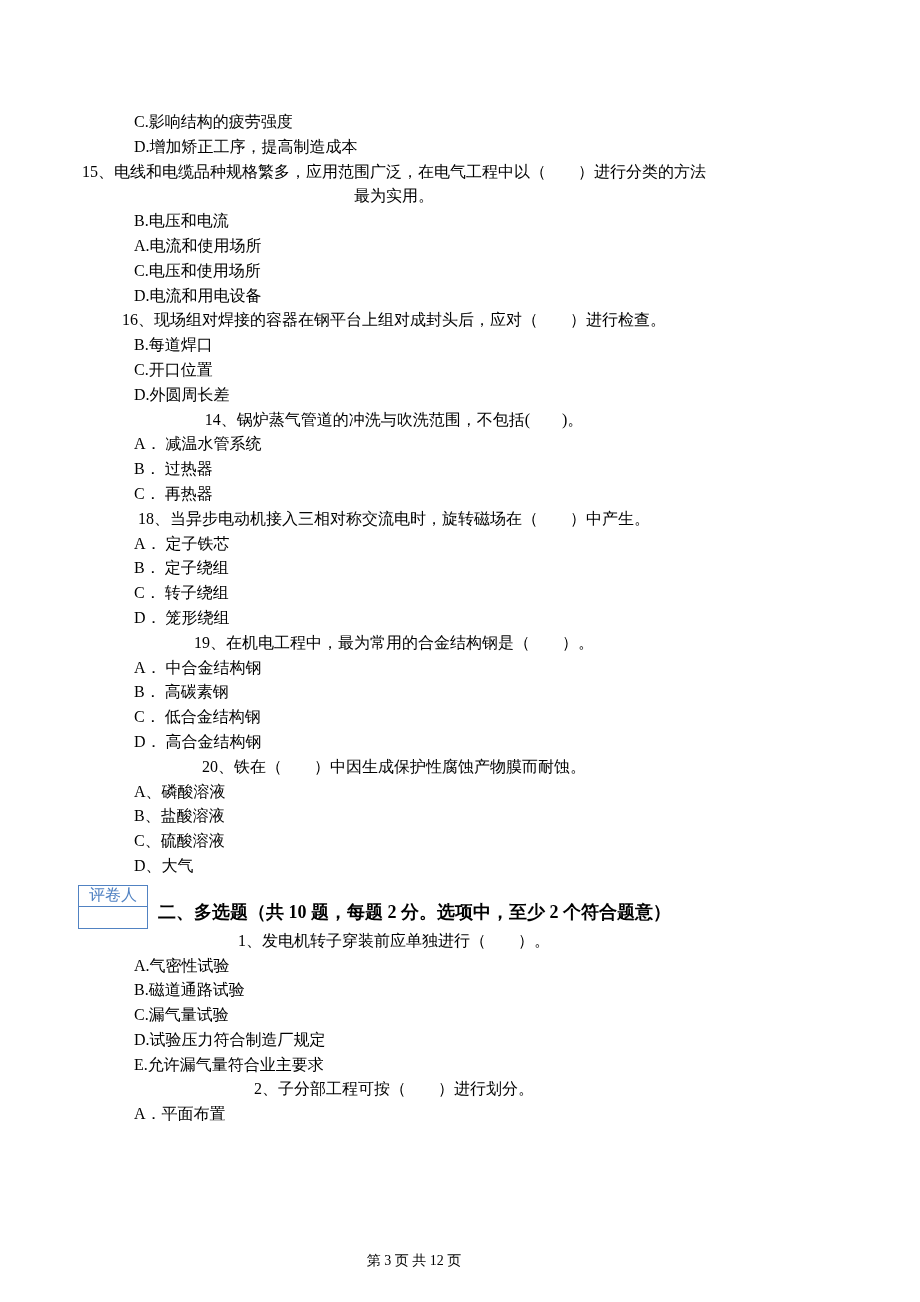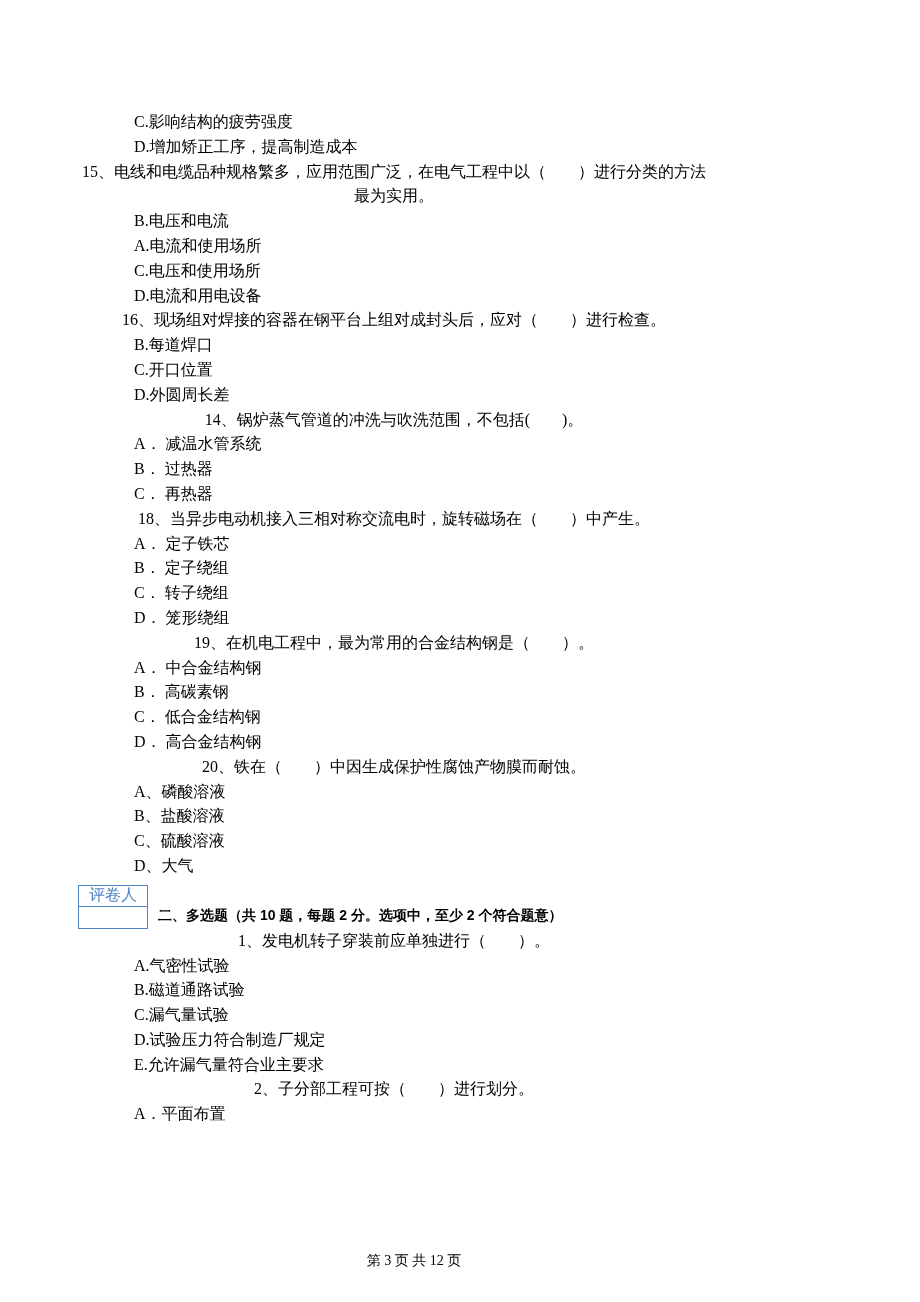--- a/index.html
+++ b/index.html
@@ -47,23 +47,23 @@
       justify-content: center;
       color: #5182c2;
       font-family: "KaiTi", "楷体", serif;
       font-size: 16px;
       box-sizing: border-box;
     }
     .grader-cell + .grader-cell {
       border-top: none;
     }
     .section-title {
-      font-family: Liberation Sans, sans-serif;
+      font-family: Liberation Serif, serif;
       font-weight: bold;
-      font-size: 14px;
+      font-size: 18px;
       padding-bottom: 2px;
     }
     .footer {
       position: absolute;
       bottom: 30px;
       left: 4px;
       width: 100%;
       text-align: center;
       font-size: 14px;
     }

